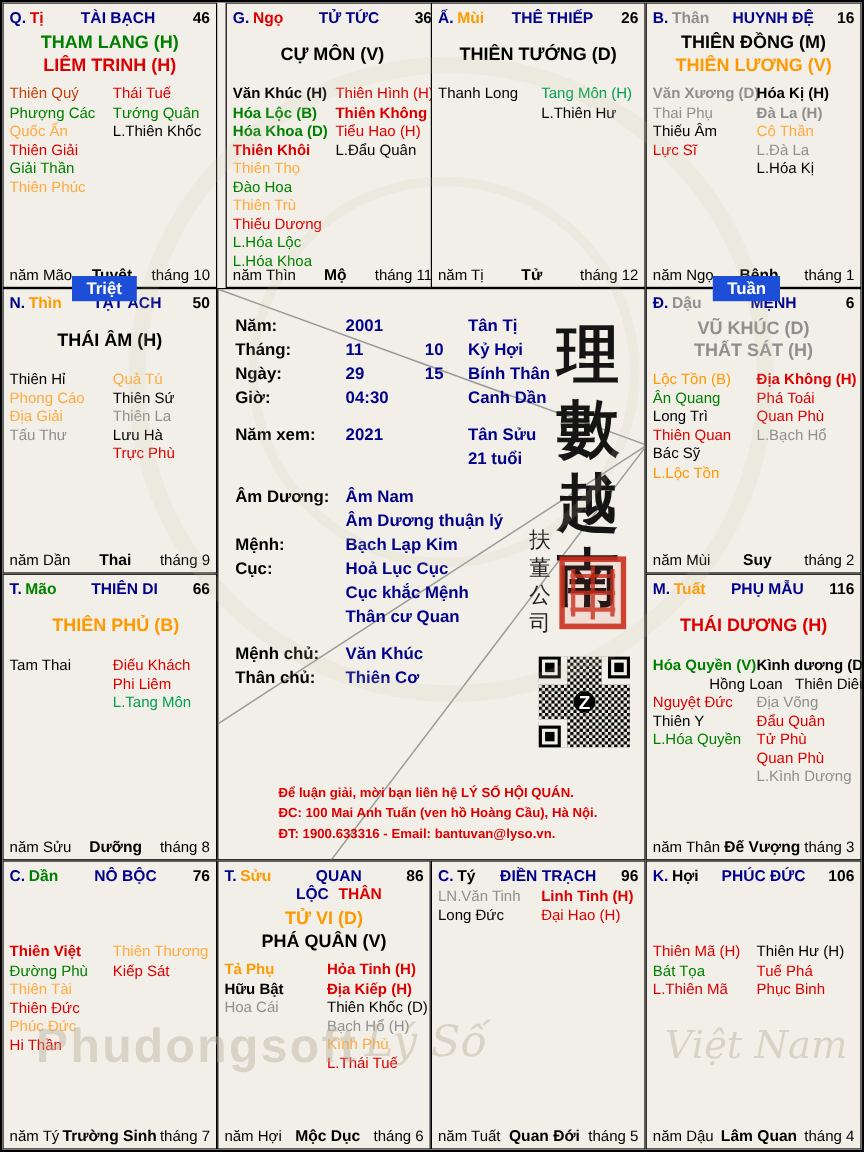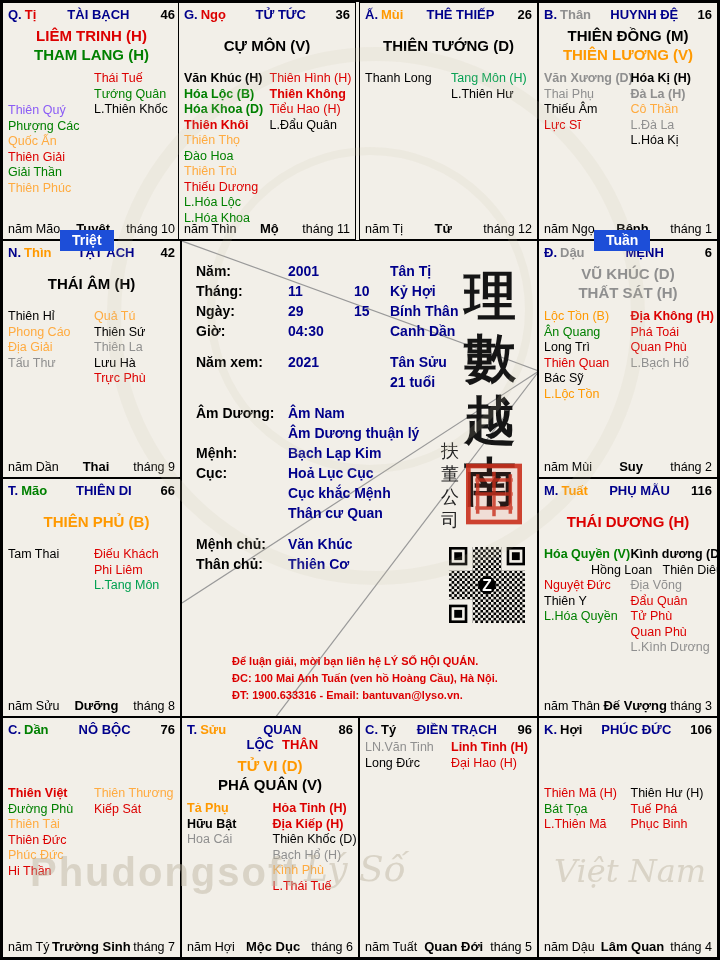--- a/index.html
+++ b/index.html
@@ -1,19 +1,19 @@
 <!DOCTYPE html>
 <html><head>
 <meta charset="utf-8">
 <style>
   html,body{margin:0;padding:0;background:#999;}
   #app{position:relative;width:720px;height:960px;background:#F2EFE8;border:2px solid #000;box-sizing:border-box;font-family:"Liberation Sans",sans-serif;overflow:hidden;}
   .cell{position:absolute;border:1px solid #000;box-sizing:border-box;background:#F2EFE8;z-index:2;}
   .pos-0{left:0;top:0;width:179px;height:238px}
-  .pos-1{left:176px;top:0;width:178px;height:238px}
+  .pos-1{left:186px;top:0;width:178px;height:238px}
   .pos-2{left:357px;top:0;width:179px;height:238px}
   .pos-3{left:536px;top:0;width:180px;height:238px}
   .pos-4{left:0;top:238px;width:179px;height:238px}
   .pos-5{left:536px;top:238px;width:180px;height:238px}
   .pos-6{left:0;top:476px;width:179px;height:239px}
   .pos-7{left:536px;top:476px;width:180px;height:239px}
   .pos-8{left:0;top:715px;width:179px;height:241px}
   .pos-9{left:179px;top:715px;width:178px;height:241px}
   .pos-10{left:357px;top:715px;width:179px;height:241px}
   .pos-11{left:536px;top:715px;width:180px;height:241px}
@@ -64,26 +64,26 @@
 
 <div id="app">
 
   <div class="cell pos-0">
     <div class="cell-header">
       <span class="canchi"><span class="can">Q.</span><span class="chi" style="color: rgb(220, 0, 0);">Tị</span></span>
       <span class="palace"><span>TÀI BẠCH</span></span>
       <span class="cellnum">46</span>
     </div>
     <div class="main-stars">
+        <div class="mstar" style="color: rgb(0, 128, 0);">THAM LANG (H)</div>
         <div class="mstar" style="color: rgb(220, 0, 0);">LIÊM TRINH (H)</div>
-        <div class="mstar" style="color: rgb(0, 128, 0);">THAM LANG (H)</div>
-      </div>
-    <div class="star-cols">
-        <div class="scol-left">
-          <div class="sstar" style="color: #8b5cf6; margin-top: 32px;">Thiên Quý</div>
+      </div>
+    <div class="star-cols">
+        <div class="scol-left">
+          <div class="sstar" style="color: #c2410c;">Thiên Quý</div>
           <div class="sstar" style="color: rgb(0, 128, 0);">Phượng Các</div>
           <div class="sstar" style="color: rgb(255, 171, 64);">Quốc Ấn</div>
           <div class="sstar" style="color: rgb(220, 0, 0);">Thiên Giải</div>
           <div class="sstar" style="color: rgb(0, 128, 0);">Giải Thần</div>
           <div class="sstar" style="color: rgb(255, 171, 64);">Thiên Phúc</div>
         </div>
         <div class="scol-right">
           <div class="sstar" style="color: rgb(220, 0, 0);">Thái Tuế</div>
           <div class="sstar" style="color: rgb(0, 128, 0);">Tướng Quân</div>
           <div class="sstar" style="color: rgb(0, 0, 0);">L.Thiên Khốc</div>
@@ -186,21 +186,21 @@
         <span>năm Ngọ</span>
         <span class="stage">Bệnh</span>
         <span>tháng 1</span>
       </div>
   </div>
 
   <div class="cell pos-4">
     <div class="cell-header">
       <span class="canchi"><span class="can">N.</span><span class="chi" style="color: rgb(255, 153, 0);">Thìn</span></span>
       <span class="palace"><span>TẬT ÁCH</span></span>
-      <span class="cellnum">42</span>
+      <span class="cellnum">50</span>
     </div>
     <div class="main-stars">
         <div class="mstar" style="color: rgb(0, 0, 0);">THÁI ÂM (H)</div>
       </div>
     <div class="star-cols">
         <div class="scol-left">
           <div class="sstar" style="color: rgb(0, 0, 0);">Thiên Hỉ</div>
           <div class="sstar" style="color: rgb(255, 171, 64);">Phong Cáo</div>
           <div class="sstar" style="color: rgb(255, 171, 64);">Địa Giải</div>
           <div class="sstar" style="color: rgb(143, 143, 143);">Tấu Thư</div>

